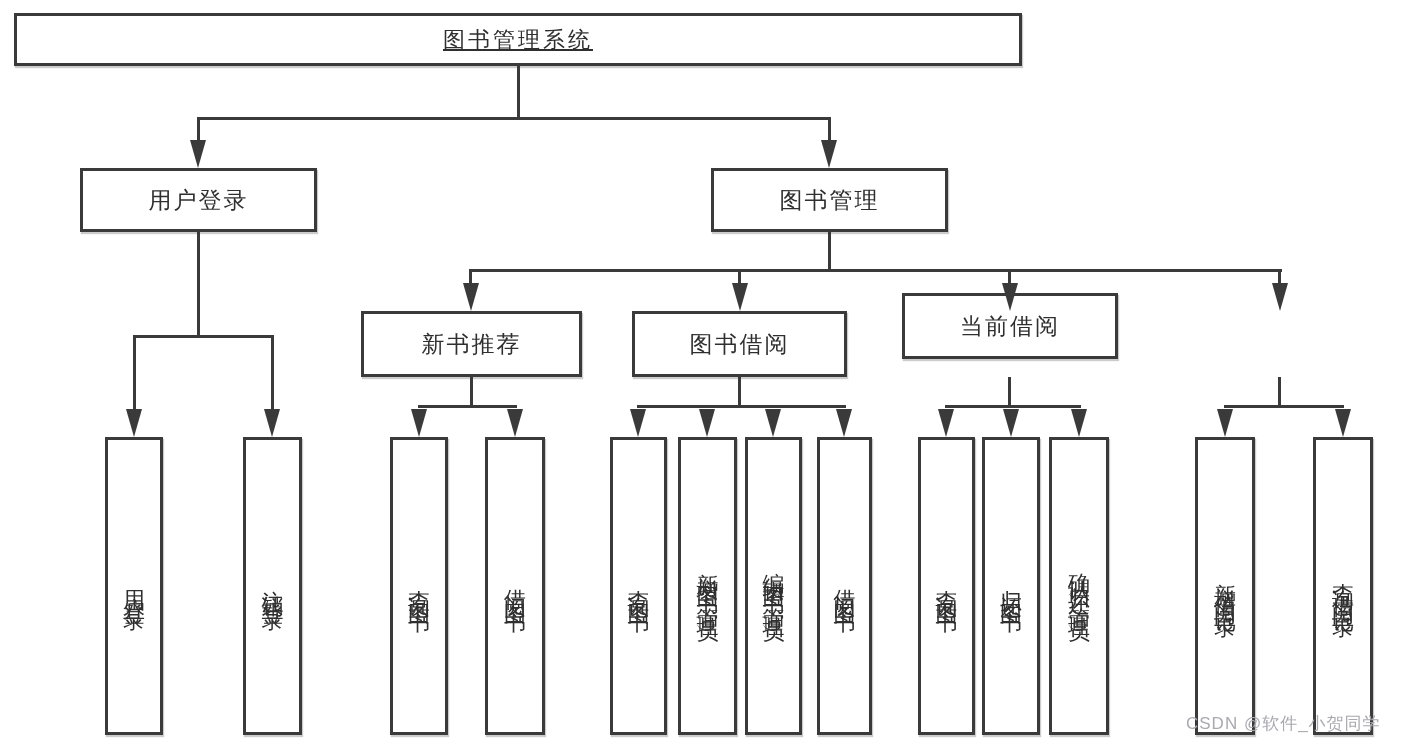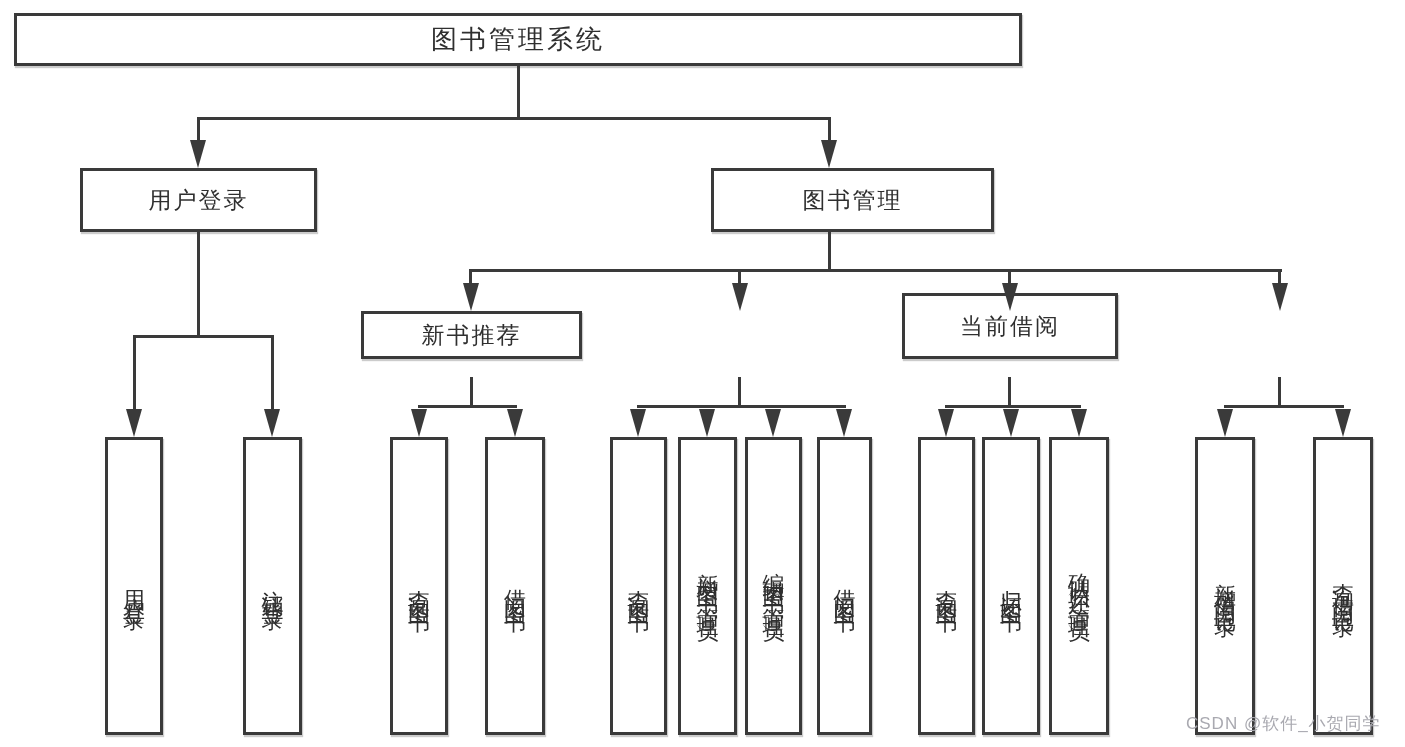--- a/index.html
+++ b/index.html
@@ -14,21 +14,21 @@
     overflow:hidden;font-family:"Liberation Sans",sans-serif;color:var(--text);
   }
   .box{
     position:absolute;box-sizing:border-box;background:#fff;
     border:3px solid var(--line);
     box-shadow:1px 2px 1px rgba(110,110,110,0.35);
     display:flex;align-items:center;justify-content:center;
     text-align:center;
   }
   .box.h span{font-size:23px;letter-spacing:2px;white-space:nowrap;}
-  .box.root span{font-size:26px;letter-spacing:3px;}
+  .box.root span{font-size:22px;letter-spacing:3px;text-decoration:underline;}
   .box.v span{
     writing-mode:vertical-rl;text-orientation:mixed;
     font-size:22px;letter-spacing:7px;line-height:1;
   }
   .line{position:absolute;background:var(--line);}
   .arrow{
     position:absolute;width:0;height:0;
     border-left:8px solid transparent;border-right:8px solid transparent;
     border-top:28px solid var(--line);
   }
@@ -42,26 +42,29 @@
 
 <div class="canvas">
 
   <div class="box h root" style="left:14px;top:13px;width:1008px;height:53px">
     <span>图书管理系统</span>
   </div>
 
   <div class="box h" style="left:80px;top:168px;width:237px;height:64px">
     <span>用户登录</span>
   </div>
-  <div class="box h" style="left:711px;top:168px;width:283px;height:64px">
+  <div class="box h" style="left:711px;top:168px;width:237px;height:64px">
     <span>图书管理</span>
   </div>
 
-  <div class="box h" style="left:361px;top:311px;width:221px;height:48px">
+  <div class="box h" style="left:361px;top:311px;width:221px;height:66px">
     <span>新书推荐</span>
+  </div>
+  <div class="box h" style="left:632px;top:311px;width:215px;height:66px">
+    <span>图书借阅</span>
   </div>
   <div class="box h" style="left:902px;top:293px;width:216px;height:66px">
     <span>当前借阅</span>
   </div>
 
   <div class="box v" style="left:105px;top:437px;width:58px;height:298px">
     <span>用户登录</span>
   </div>
   <div class="box v" style="left:243px;top:437px;width:59px;height:298px">
     <span>注销登录</span>

